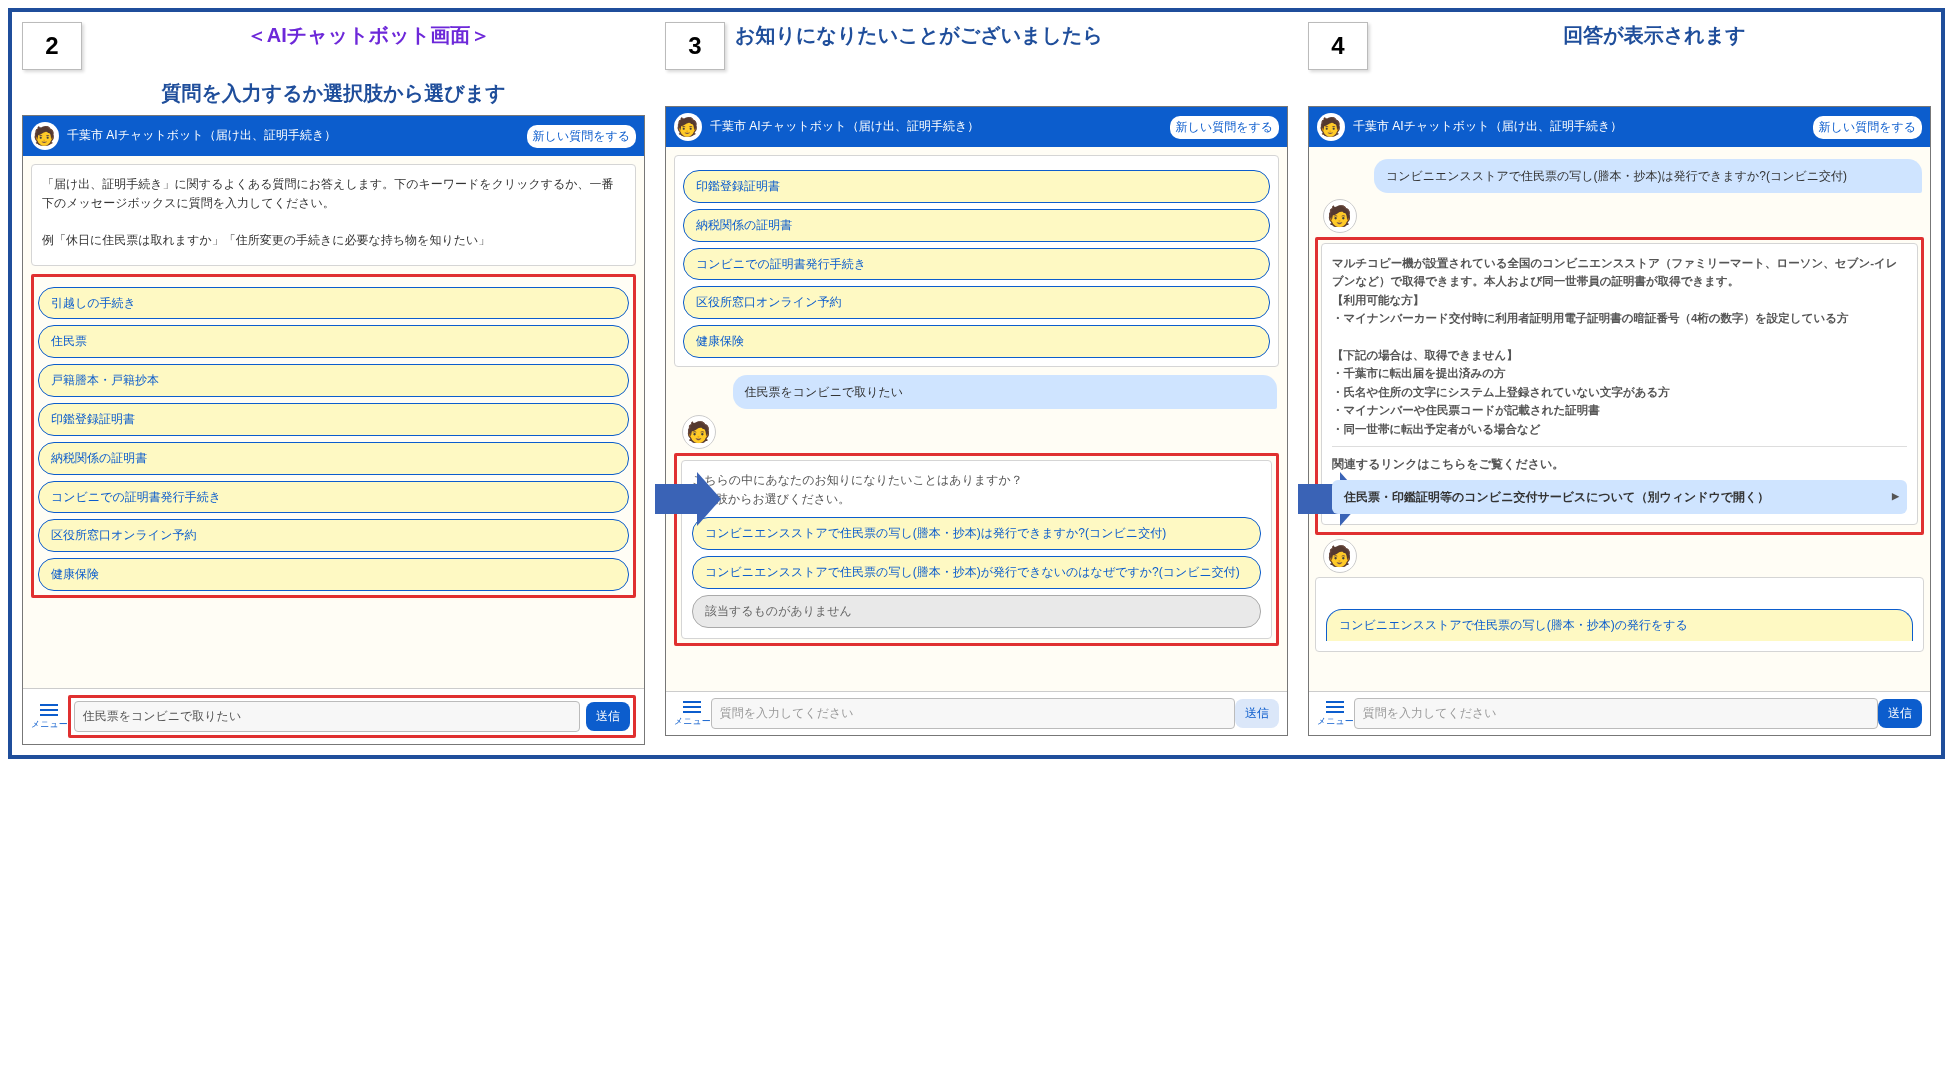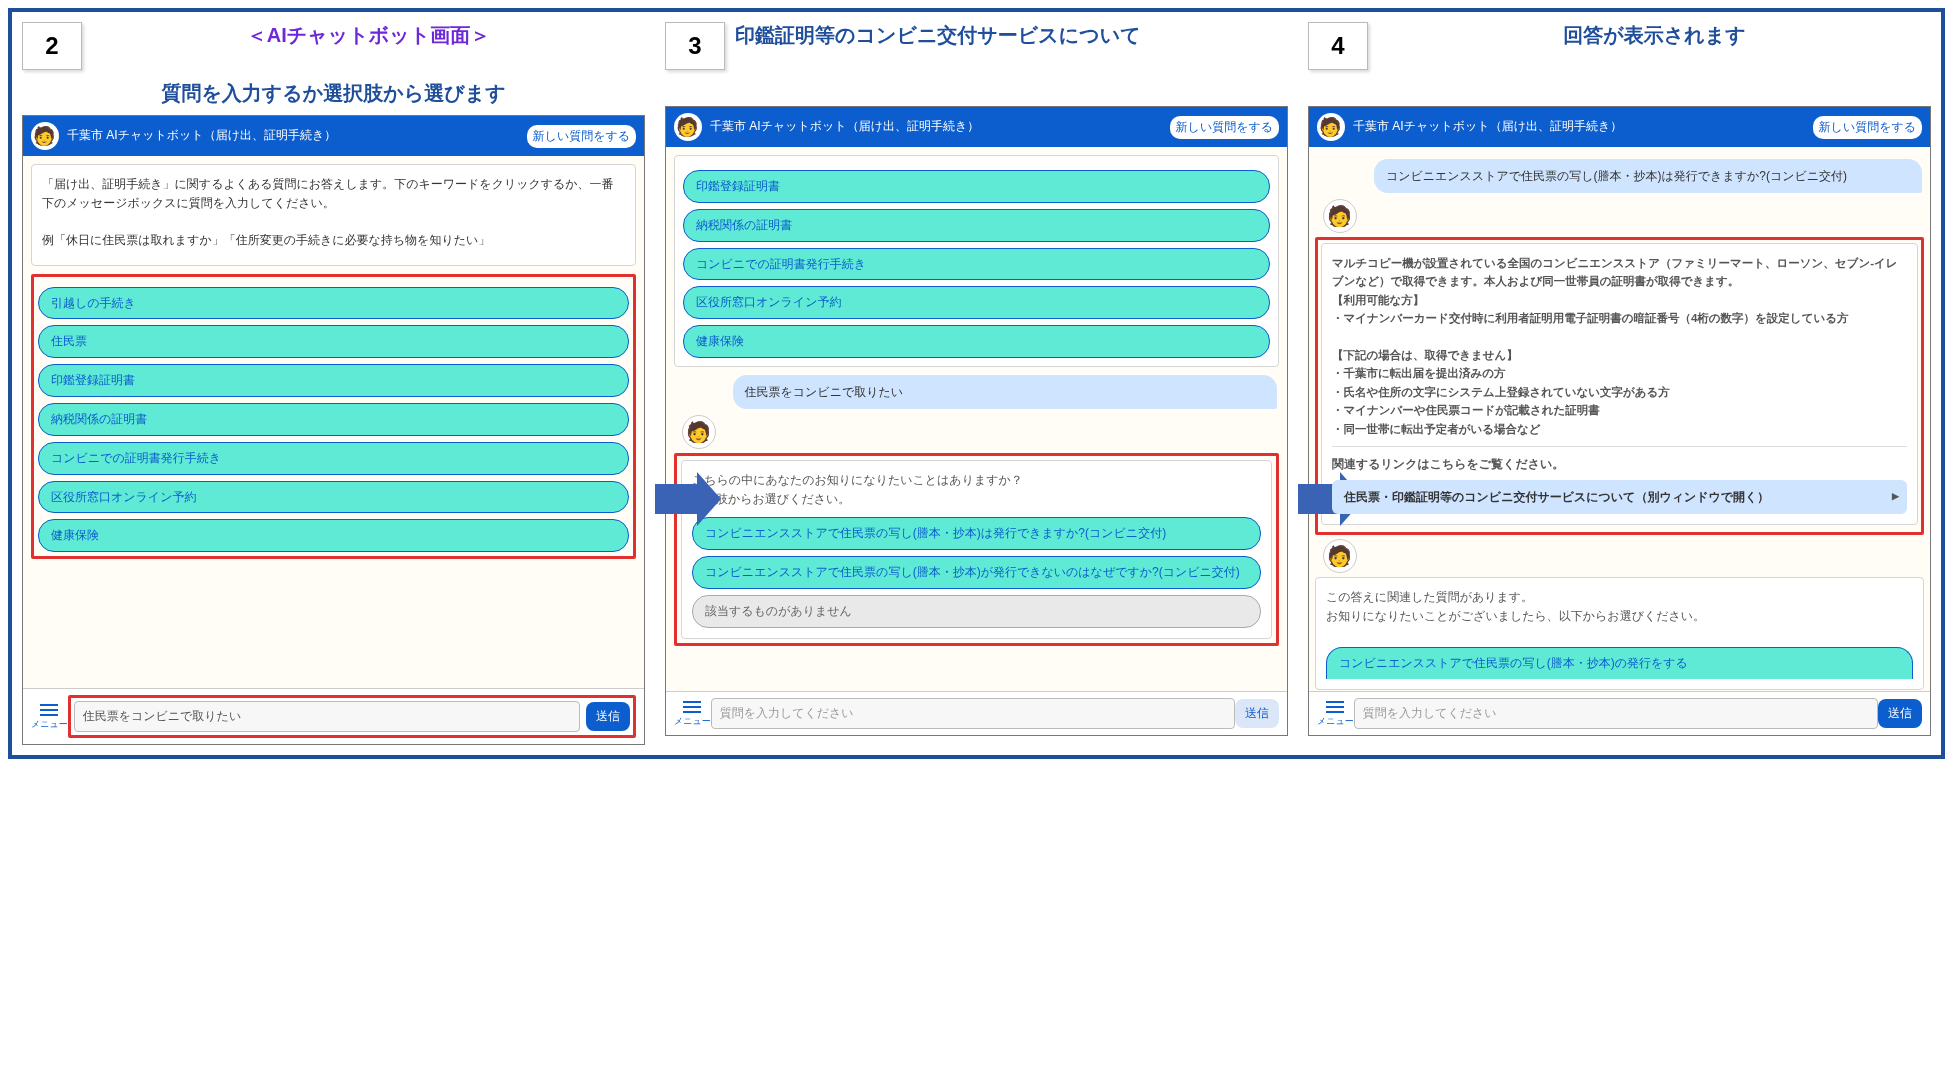--- a/index.html
+++ b/index.html
@@ -105,21 +105,21 @@
     padding: 10px;
     margin-bottom: 8px;
   }
   .bot-intro { line-height: 1.6; margin-bottom: 4px; }
   .opt-list { display: flex; flex-direction: column; gap: 6px; margin-top: 6px; }
   .opt-btn {
     border: 1.5px solid #0c5dcd;
     border-radius: 16px;
     padding: 7px 12px;
     color: #0c5dcd;
-    background: #5eead4;
+    background: #fef9c3;
     font-size: 12px;
     text-align: left;
     line-height:1.4;
   }
   .opt-btn.grey {
     border-color: #aaa;
     background: #e9e9e9;
     color: #666;
   }
   .user-bubble {
@@ -225,20 +225,21 @@
       <div class="ph-body">
         <div class="bot-card">
           <div class="bot-intro">「届け出、証明手続き」に関するよくある質問にお答えします。下のキーワードをクリックするか、一番下のメッセージボックスに質問を入力してください。</div>
           <br>
           <div class="bot-intro">例「休日に住民票は取れますか」「住所変更の手続きに必要な持ち物を知りたい」</div>
         </div>
         <div class="red-box" style="padding:4px;">
           <div class="opt-list">
             <div class="opt-btn">引越しの手続き</div>
             <div class="opt-btn">住民票</div>
+            <div class="opt-btn">戸籍謄本・戸籍抄本</div>
             <div class="opt-btn">印鑑登録証明書</div>
             <div class="opt-btn">納税関係の証明書</div>
             <div class="opt-btn">コンビニでの証明書発行手続き</div>
             <div class="opt-btn">区役所窓口オンライン予約</div>
             <div class="opt-btn">健康保険</div>
           </div>
         </div>
       </div>
       <div class="ph-footer">
         <div class="menu-ico">
@@ -255,21 +256,21 @@
     </div>
   </div>
 
   <div class="arrow">
       <div class="arrow-shape"></div>
     </div>
 
   <div class="col-wrap">
     <div class="header-row">
       <div class="step-badge">3</div>
-      <div class="step-caption">印鑑証明等のコンビニ交付サービスについて</div>
+      <div class="step-caption">お知りになりたいことがございましたら</div>
     </div>
     <div style="height:26px;"></div>
 
     <div class="phone" style="height:630px;">
       <div class="ph-header">
         <div class="avatar">🧑</div>
         <div class="ph-title">千葉市 AIチャットボット（届け出、証明手続き）</div>
         <div class="new-q-btn">新しい質問をする</div>
       </div>
       <div class="ph-body">
@@ -340,22 +341,20 @@
 ・氏名や住所の文字にシステム上登録されていない文字がある方
 ・マイナンバーや住民票コードが記載された証明書
 ・同一世帯に転出予定者がいる場合など</div>
             <hr class="thin">
             <div class="muted">関連するリンクはこちらをご覧ください。</div>
             <div class="link-bubble">住民票・印鑑証明等のコンビニ交付サービスについて（別ウィンドウで開く）</div>
           </div>
         </div>
         <div class="avatar-inline">🧑</div>
         <div class="bot-card">
-          <div class="muted" style="white-space:pre-line;">この答えに関連した質問があります。
-お知りになりたいことがございましたら、以下からお選びください。</div>
           <div class="opt-list" style="margin-top:21px;">
             <div class="opt-btn" style="border-bottom:none;border-radius:16px 16px 0 0;">コンビニエンスストアで住民票の写し(謄本・抄本)の発行をする</div>
           </div>
         </div>
       </div>
       <div class="ph-footer">
         <div class="menu-ico">
           <div class="burger"></div>
             <div class="burger"></div>
             <div class="burger"></div>

